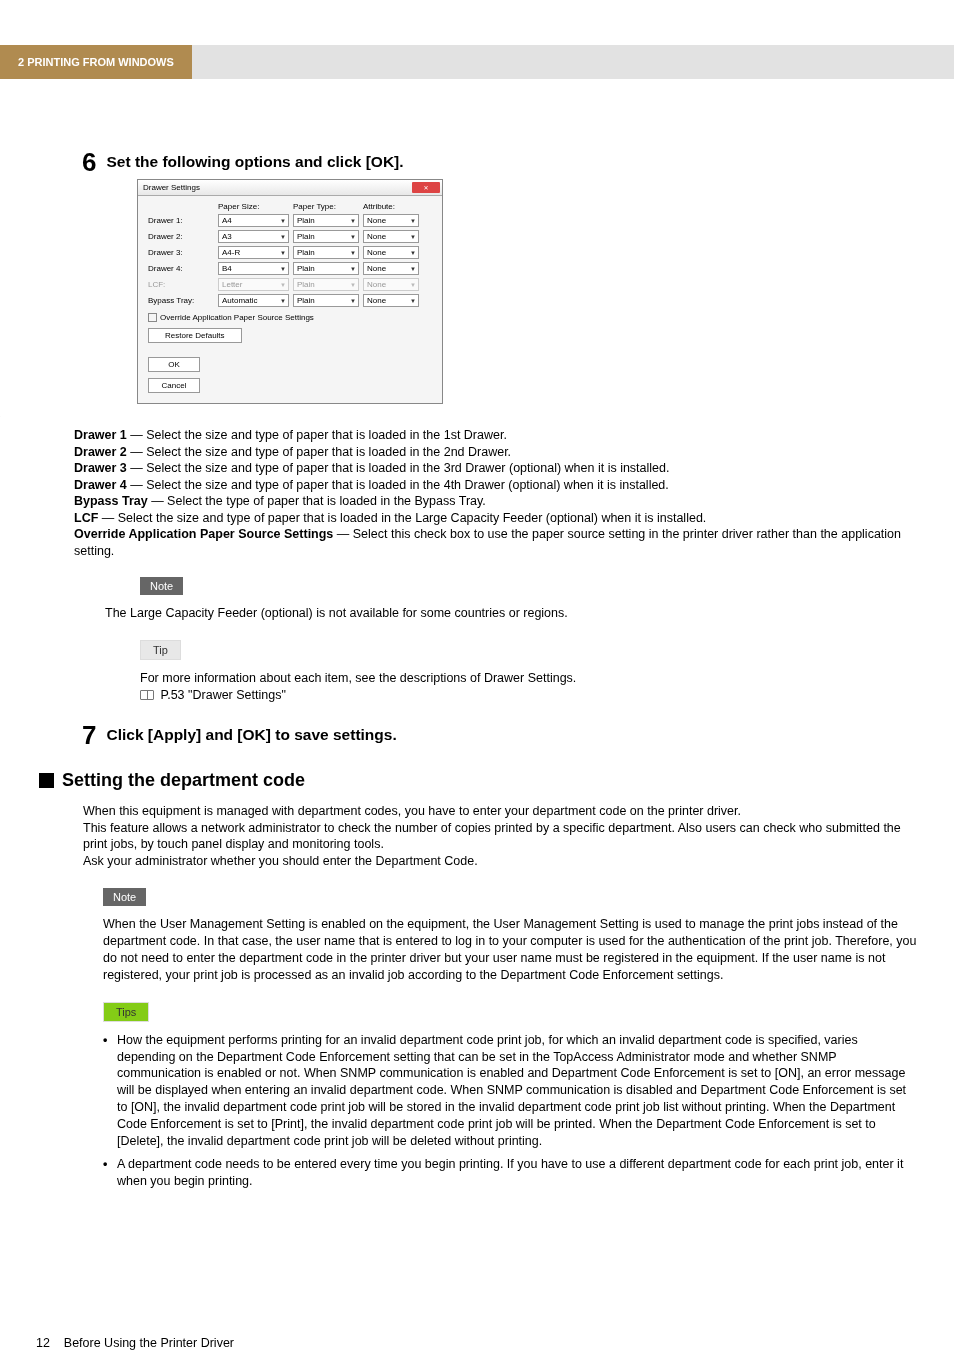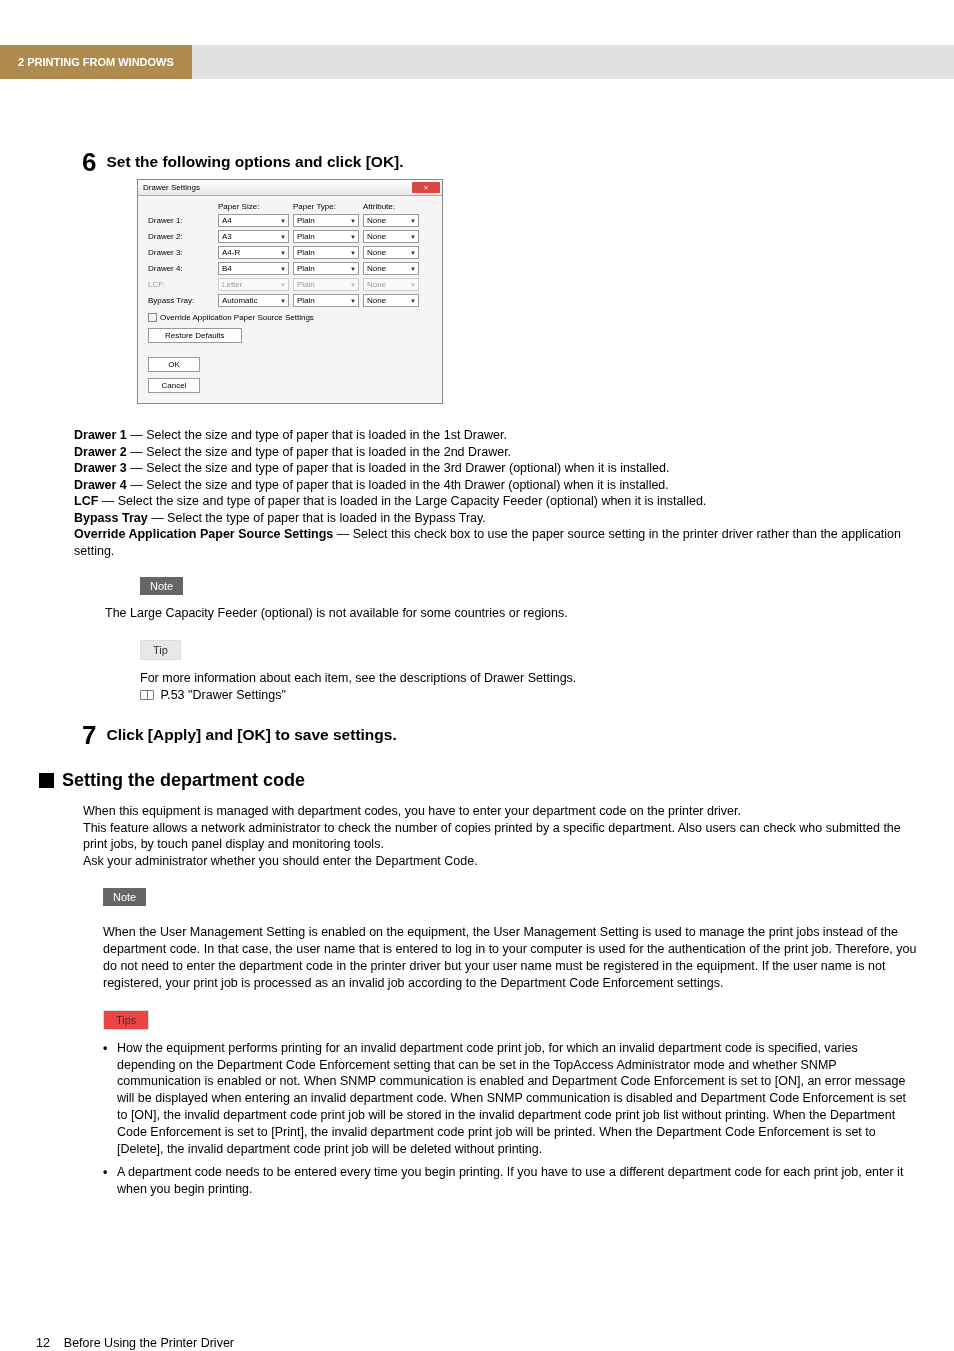--- a/index.html
+++ b/index.html
@@ -35,22 +35,22 @@
   .note-text { margin-left: 70px; margin-top: 10px; font-size: 12.5px; line-height: 1.35;}
   .tip-label { background: #e8e8e8; color: #333; font-size: 11px; padding: 3px 12px; display: inline-block; margin-left: 105px; margin-top: 18px; border:1px solid #ddd;}
   .tip-text { margin-left: 105px; margin-top: 10px; font-size: 12.5px; line-height: 1.35;}
   .book-icon { display:inline-block; width:14px; height:10px; border:1px solid #777; border-radius:1px; vertical-align:middle; margin-right:3px; position:relative;}
   .book-icon::after{content:""; position:absolute; left:50%; top:0; bottom:0; width:1px; background:#777;}
   .section-head { display: flex; align-items: center; margin-top: 22px; margin-left: 4px; }
   .sq { width: 15px; height: 15px; background: #000; margin-right: 8px; }
   .section-title { font-size: 18px; font-weight: bold; }
   .section-body { margin-left: 48px; margin-top: 12px; font-size: 12.5px; line-height: 1.35; }
   .note-label2 { background: #666; color: #fff; font-size: 11px; padding: 3px 10px; display: inline-block; margin-left: 68px; margin-top: 18px;}
-  .note-text2 { margin-left: 68px; margin-top: 18px; font-size: 12.5px; line-height: 1.35;}
-  .tips-label2 { background: #ef4444; color: #333; font-size: 11px; padding: 3px 12px; display: inline-block; margin-left: 68px; margin-top: 18px; border:1px solid #ddd;}
+  .note-text2 { margin-left: 68px; margin-top: 10px; font-size: 12.5px; line-height: 1.35;}
+  .tips-label2 { background: #84cc16; color: #333; font-size: 11px; padding: 3px 12px; display: inline-block; margin-left: 68px; margin-top: 18px; border:1px solid #ddd;}
   .tips-list { margin-left: 68px; margin-top: 10px; font-size: 12.5px; line-height: 1.35; list-style: none;}
   .tips-list li { position: relative; padding-left: 14px; margin-bottom: 6px;}
   .tips-list li::before { content: "•"; position: absolute; left: 0; font-weight: bold;}
   .page-wrap { position: relative; min-height: 1351px;}
   .footer-fixed { position: absolute; bottom: 46px; left: 36px; font-size: 12.5px;}
 </style>
 </head>
 <body>
 <div class="page-wrap">
 
@@ -183,22 +183,22 @@
     </div>
   </div>
   <span class="cursor">↖</span>
 
   
   <div class="desc-block">
     <p><b>Drawer 1</b><span> — Select the size and type of paper that is loaded in the 1st Drawer.</span></p>
     <p><b>Drawer 2</b><span> — Select the size and type of paper that is loaded in the 2nd Drawer.</span></p>
     <p><b>Drawer 3</b><span> — Select the size and type of paper that is loaded in the 3rd Drawer (optional) when it is installed.</span></p>
     <p><b>Drawer 4</b><span> — Select the size and type of paper that is loaded in the 4th Drawer (optional) when it is installed.</span></p>
+    <p><b>Bypass Tray</b><span> — Select the type of paper that is loaded in the Bypass Tray.</span></p>
     <p><b>LCF</b><span> — Select the size and type of paper that is loaded in the Large Capacity Feeder (optional) when it is installed.</span></p>
-    <p><b>Bypass Tray</b><span> — Select the type of paper that is loaded in the Bypass Tray.</span></p>
     <p><b>Override Application Paper Source Settings</b><span> — Select this check box to use the paper source setting in the printer driver rather than the application setting.</span></p>
   </div>
 
   
   <div class="note-label">Note</div>
   <div class="note-text">The Large Capacity Feeder (optional) is not available for some countries or regions.</div>
 
   
   <div class="tip-label">Tip</div>
   <div class="tip-text">

